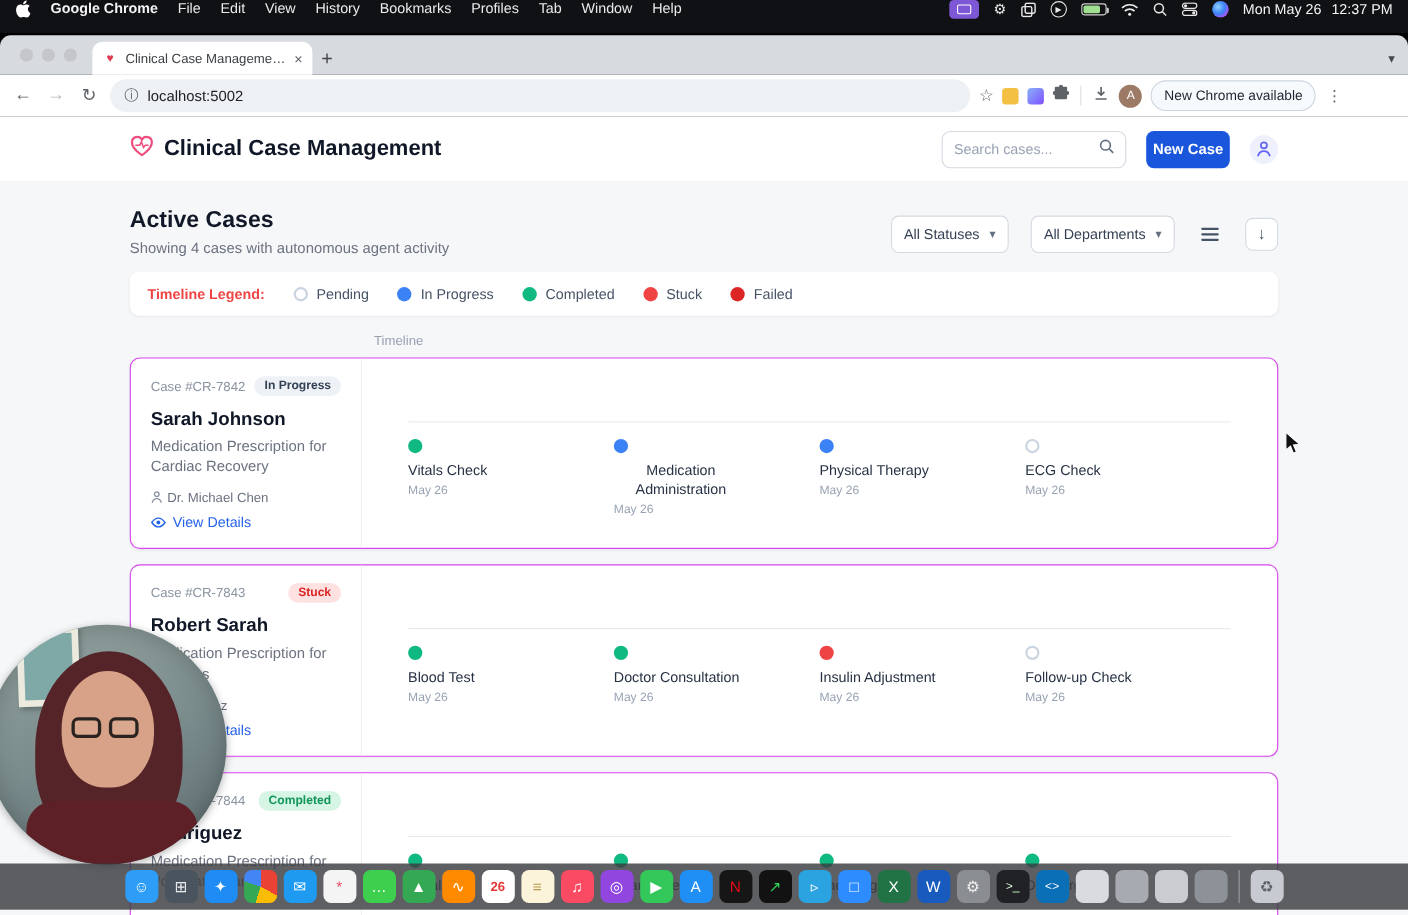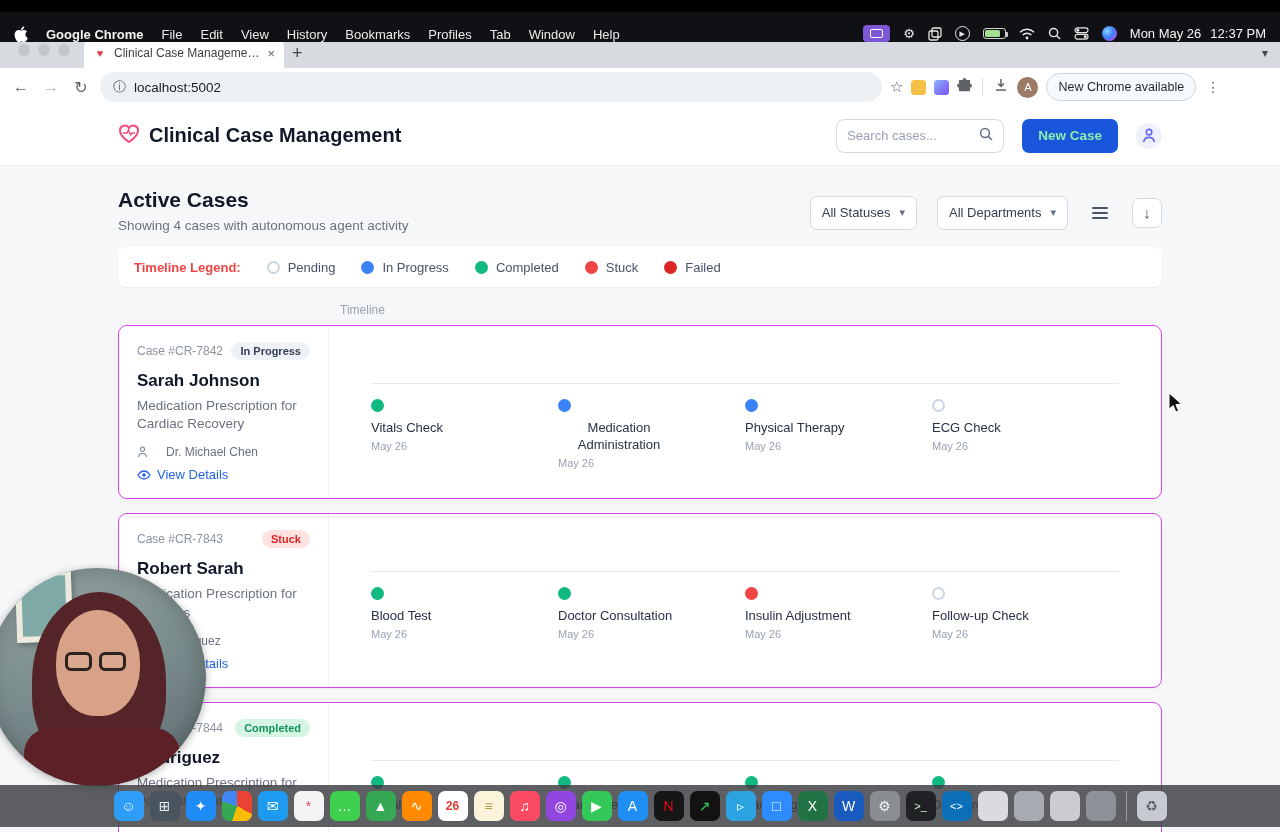--- a/index.html
+++ b/index.html
@@ -6,23 +6,23 @@
   html,body { width:1280px; height:832px; }
   body {
     background:#000;
     font-family:"Liberation Sans","DejaVu Sans",sans-serif;
     position:relative; overflow:hidden;
     -webkit-font-smoothing:antialiased;
   }
 
   
   .menubar {
-    position:absolute; top:12px; left:0; right:0; height:30px;
+    position:absolute; top:0; left:0; right:0; height:30px;
     background:#101114; color:#f4f4f4; font-size:13px;
-    display:flex; align-items:flex-end; padding:0 14px; gap:18px; z-index:90;
+    display:flex; align-items:flex-start; padding:0 14px; gap:18px; z-index:90;
   }
   .menubar .app-name { font-weight:700; }
   .menu-item { color:#eaeaea; }
   .menu-right { margin-left:auto; display:flex; align-items:center; gap:13px; }
   .rec-pill { width:27px; height:17px; background:#7e57d6; border-radius:4px; display:flex; align-items:center; justify-content:center; }
   .rec-pill i { display:block; width:13px; height:9px; border:1.5px solid #fff; border-radius:2px; }
   .mb-ic { color:#e8e8e8; font-size:13px; line-height:1; display:flex; align-items:center; }
   .play-circ { width:15px; height:15px; border:1.4px solid #e8e8e8; border-radius:50%; display:flex; align-items:center; justify-content:center; font-size:7px; color:#e8e8e8; }
   .battery { width:23px; height:11px; border:1px solid #cfcfcf; border-radius:3px; position:relative; padding:1px; }
   .battery::after { content:""; position:absolute; right:-3px; top:3px; width:2px; height:5px; background:#cfcfcf; border-radius:0 1px 1px 0; }
@@ -79,21 +79,21 @@
   .app-header {
     height:60px; background:#fff; border-bottom:1px solid #eef0f3;
     display:flex; align-items:center; justify-content:space-between; padding:0 118px;
   }
   .brand { display:flex; align-items:center; gap:9px; }
   .brand h1 { font-size:20px; font-weight:700; color:#101828; }
   .header-right { display:flex; align-items:center; gap:18px; }
   .search-box { width:168px; height:34px; border:1px solid #d5dae1; border-radius:8px; background:#fff; display:flex; align-items:center; padding:0 10px; gap:6px; }
   .search-box input { border:none; outline:none; width:100%; font-size:13px; color:#344054; font-family:inherit; background:transparent; }
   .search-box input::placeholder { color:#98a2b3; }
-  .new-case-btn { height:34px; padding:0 16px; background:#1a56db; color:#86efac; border:none; border-radius:7px; font-size:13.5px; font-weight:600; font-family:inherit; }
+  .new-case-btn { height:34px; padding:0 6px; background:#1a56db; color:#ffffff; border:none; border-radius:7px; font-size:13.5px; font-weight:600; font-family:inherit; }
   .user-avatar { width:26px; height:26px; border-radius:50%; background:#eef0fb; display:flex; align-items:center; justify-content:center; }
 
   .content { padding:0 118px; }
   .page-head { display:flex; justify-content:space-between; margin-top:22px; }
   .page-head h2 { font-size:21px; font-weight:700; color:#111827; }
   .subheading { font-size:13.5px; color:#6b7280; margin-top:6px; }
   .filters { display:flex; align-items:center; gap:20px; margin-top:4px; }
   .select { height:34px; background:#fff; border:1px solid #d5dae1; border-radius:7px; display:flex; align-items:center; gap:9px; padding:0 11px; font-size:13px; color:#344054; }
   .select .chev { color:#667085; font-size:11px; }
   .list-btn { display:flex; flex-direction:column; gap:3px; padding:4px; }
@@ -110,21 +110,21 @@
   .case-card { background:#fff; border:1px solid #d946ef; border-radius:9px; display:flex; min-height:160px; margin-bottom:14px; box-shadow:0 1px 2px rgba(16,24,40,.05); }
   .case-info { width:210px; flex:0 0 auto; border-right:1px solid #eef0f3; padding:16px 18px; }
   .case-id-row { display:flex; justify-content:space-between; align-items:center; }
   .case-id { font-size:12px; color:#8a93a0; }
   .badge { font-size:11px; font-weight:600; padding:3px 9px; border-radius:999px; white-space:nowrap; }
   .badge-inprogress { background:#eef2f7; color:#334155; }
   .badge-stuck { background:#fee2e2; color:#dc2626; }
   .badge-completed { background:#d6f5e5; color:#12965a; }
   .patient { font-size:17px; font-weight:600; color:#101828; margin-top:11px; }
   .case-desc { font-size:13.5px; color:#6b7280; margin-top:6px; line-height:1.35; }
-  .doctor { display:flex; align-items:center; gap:18px; font-size:12px; color:#6b7280; margin-top:12px; }
+  .doctor { display:flex; align-items:center; gap:4px; font-size:12px; color:#6b7280; margin-top:12px; }
   .view-details { display:flex; align-items:center; gap:6px; font-size:13px; color:#2563eb; margin-top:8px; }
 
   .case-timeline { flex:1; padding:0 42px; }
   .track { margin-top:57px; border-top:1px solid #e7eaee; }
   .steps { display:flex; margin-top:15px; }
   .step { flex:1; display:flex; flex-direction:column; align-items:flex-start; }
   .dot { width:13px; height:13px; border-radius:50%; flex:0 0 auto; }
   .step-label { margin-top:8px; font-size:13px; color:#273244; text-align:center; max-width:122px; line-height:1.3; }
   .step-date { margin-top:3px; font-size:11px; color:#98a2b3; }
 

